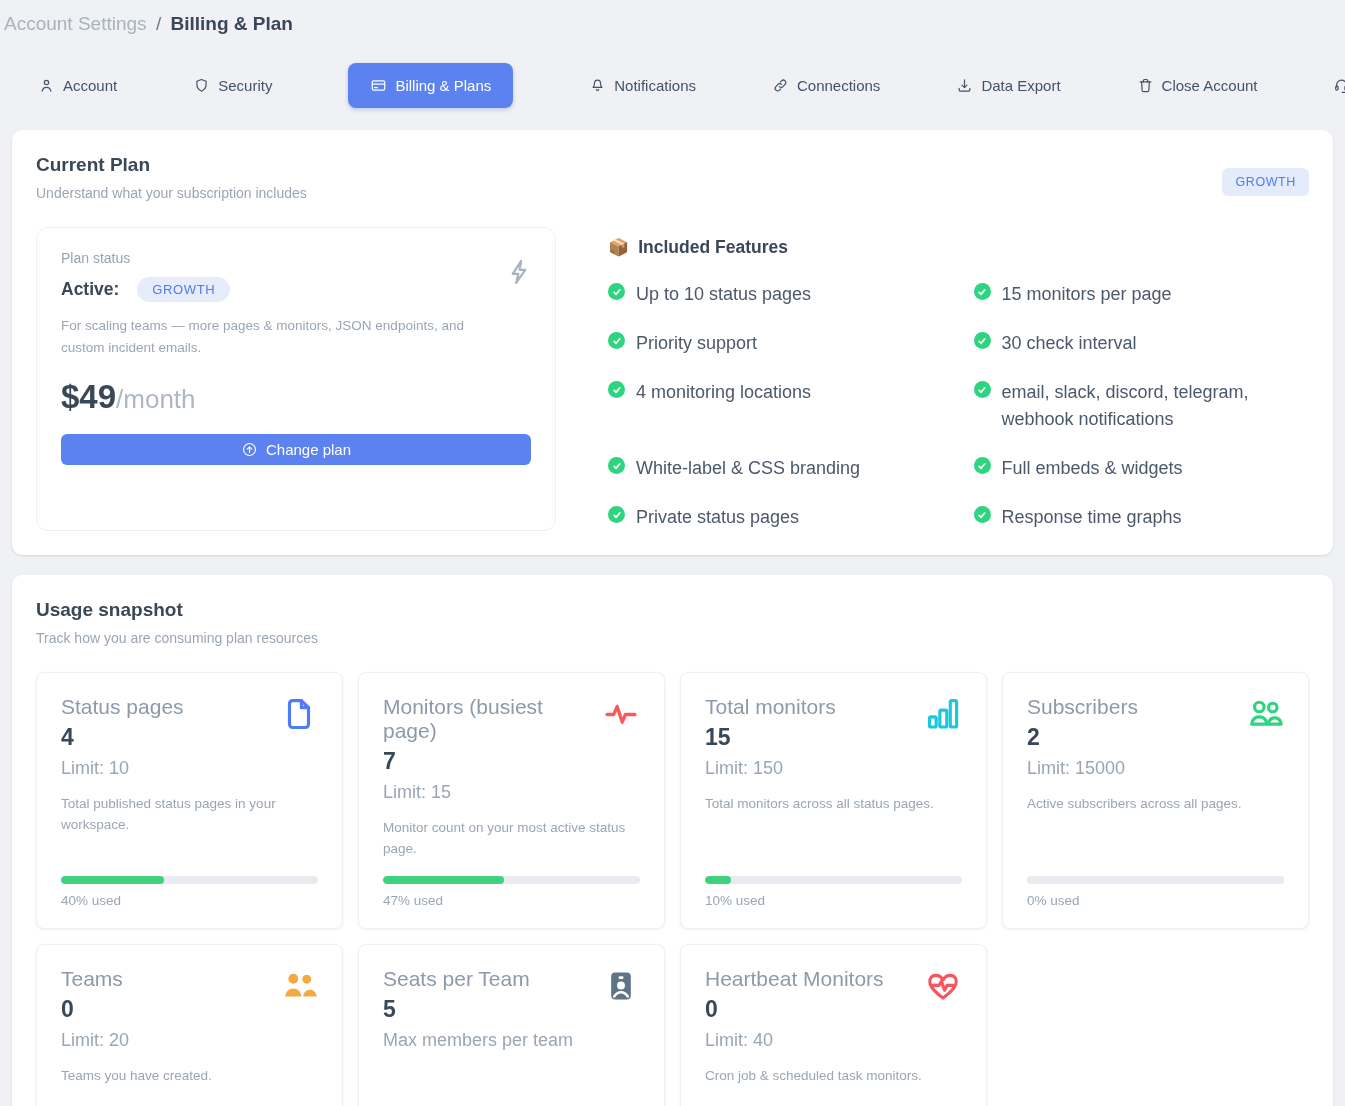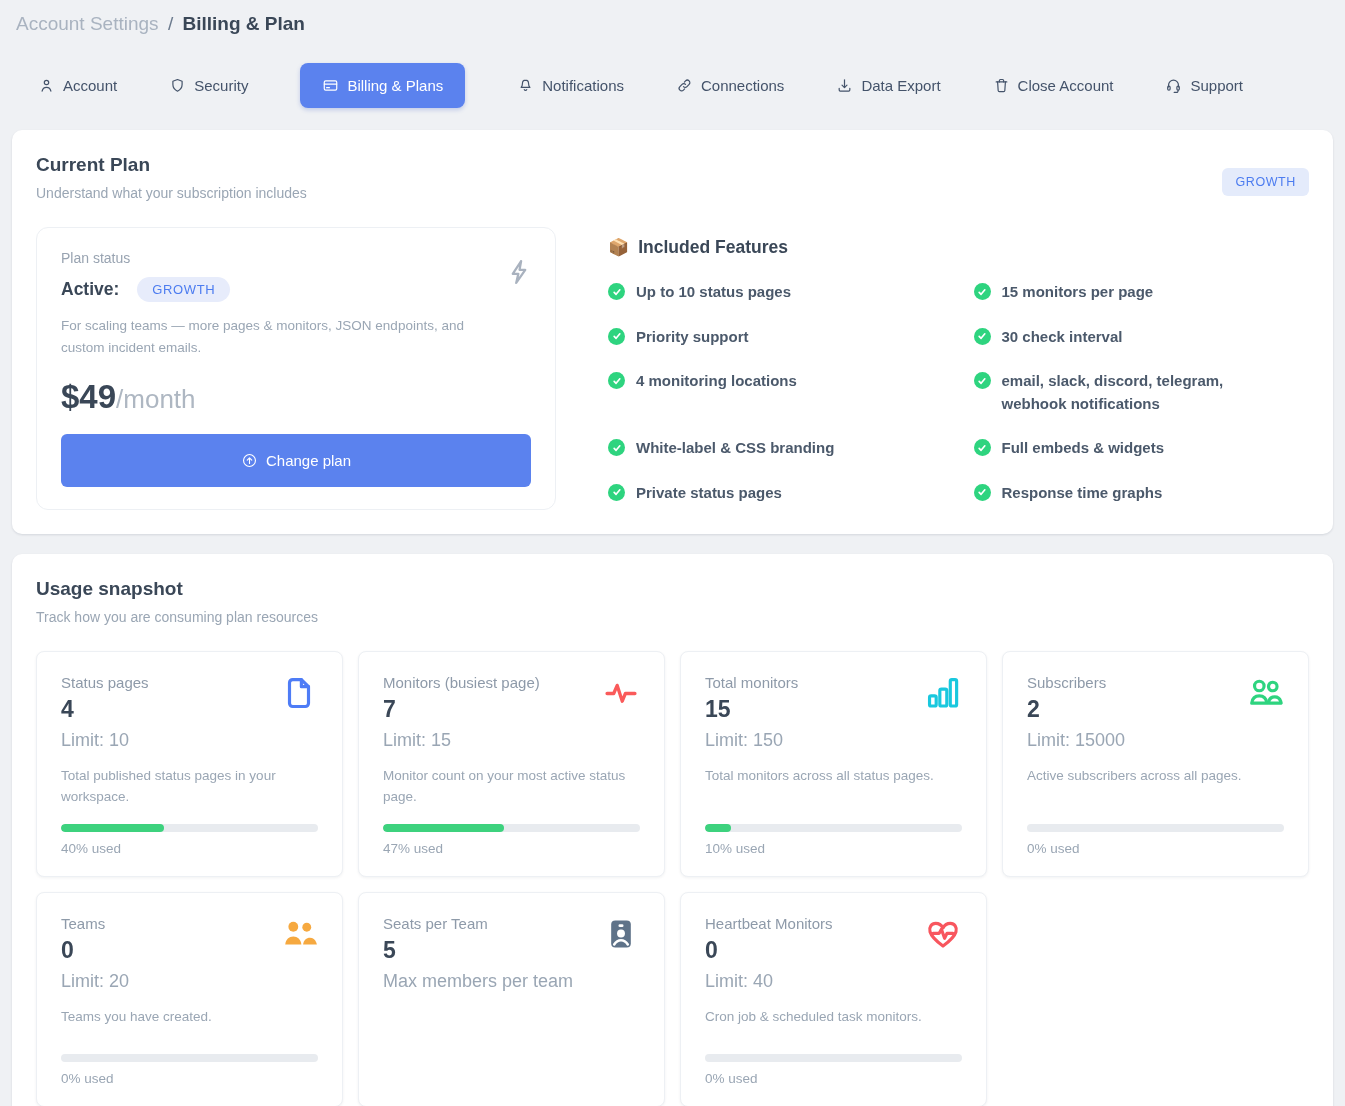--- a/index.html
+++ b/index.html
@@ -4,27 +4,27 @@
 <style>
   * { box-sizing: border-box; }
   html,body { margin:0; padding:0; }
   body {
     width:1345px; height:1106px; overflow:hidden;
     background:#eff1f4;
     font-family:"Liberation Sans", sans-serif;
     color:#3d4a5c;
   }
   
-  .breadcrumb { padding:13px 16px 4px; font-size:19px; font-weight:700; }
+  .breadcrumb { padding:13px 4px 4px; font-size:19px; font-weight:700; }
   .crumb-muted { color:#a9b3c0; font-weight:400; }
   .crumb-sep { color:#6b7a8d; font-weight:400; padding:0 4px; }
   .crumb-dark { color:#3a4757; }
 
   
-  .tabs { display:flex; align-items:center; gap:52px; padding:24px 24px 16px 38px; }
+  .tabs { display:flex; align-items:center; gap:76px; padding:24px 24px 16px 38px; }
   .tab {
     display:flex; align-items:center; gap:8px; background:none; border:none;
     font-size:15px; color:#44536a; cursor:pointer; padding:0; font-family:inherit; white-space:nowrap;
   }
   .tab .tab-icon { display:flex; }
   .tab .tab-icon svg { width:17px; height:17px; display:block; }
   .tab.active {
     background:#5b82ee; color:#fff; border-radius:8px; padding:14px 22px;
     box-shadow:0 2px 4px rgba(60,90,200,.25);
   }
@@ -53,45 +53,45 @@
   .bolt-icon svg { width:32px; height:36px; }
   .status-label { font-size:14px; color:#98a3b1; }
   .status-line { margin-top:11px; display:flex; align-items:center; gap:18px; font-size:17.5px; font-weight:700; color:#3a4757; }
   .plan-pill { background:#e7ecfb; color:#4c7cf0; font-size:13px; font-weight:400; padding:5px 15px; border-radius:999px; letter-spacing:.6px; }
   .status-desc { margin-top:13px; font-size:13.5px; color:#9aa6b4; line-height:1.6; max-width:430px; }
   .price-line { margin-top:20px; }
   .price { font-size:33px; font-weight:700; color:#3a4757; }
   .period { font-size:26px; color:#aeb7c2; font-weight:400; }
   .change-btn {
     margin-top:18px; width:100%; background:#5b82ee; border:none; color:#fff;
-    font-size:15px; padding:18px 0; border-radius:6px; cursor:pointer; font-family:inherit;
+    font-size:15px; padding:7px 0; border-radius:6px; cursor:pointer; font-family:inherit;
     display:flex; align-items:center; justify-content:center; gap:8px;
   }
   .change-btn svg { width:17px; height:17px; }
 
   
   .features { flex:1; padding-left:52px; padding-top:10px; }
   .features-head { font-size:17.5px; font-weight:700; color:#3a4757; display:flex; align-items:center; gap:9px; }
   .features-head .emoji { font-size:17px; }
   .features-grid { margin-top:23px; display:grid; grid-template-columns:1fr 1fr; column-gap:30px; row-gap:22px; align-items:start; }
-  .feature { display:flex; gap:11px; font-size:15px; color:#4b596b; line-height:1.5; align-items:flex-start; max-width:310px;font-weight:bold; }
+  .feature { display:flex; gap:11px; font-size:18px; color:#4b596b; line-height:1.5; align-items:flex-start; max-width:310px; }
   .check {
     width:17px; height:17px; flex-shrink:0; background:#2ed47f; border-radius:50%;
     display:flex; align-items:center; justify-content:center; margin-top:2px;
   }
   .check svg { width:10px; height:10px; display:block; }
 
   
   .usage-grid { margin-top:26px; display:grid; grid-template-columns:repeat(4,1fr); gap:15px; }
   .ucard {
     border:1px solid #edf0f4; border-radius:8px; padding:22px 24px 20px;
     box-shadow:0 1px 3px rgba(20,30,50,.06); display:flex; flex-direction:column; min-height:215px; background:#fff;
   }
   .ucard-top { display:flex; justify-content:space-between; align-items:flex-start; }
-  .ucard-title { font-size:15px; color:#8e9aa9; }
+  .ucard-title { font-size:21px; color:#8e9aa9; }
   .ucard-value { font-size:23px; font-weight:700; color:#3a4757; margin-top:5px; }
   .ucard-limit { font-size:18px; color:#9aa6b4; margin-top:7px; }
   .ucard-icon svg { width:38px; height:38px; display:block; }
   .ucard-desc { font-size:13.5px; color:#9aa6b4; margin-top:15px; line-height:1.55; }
   .progress-wrap { margin-top:auto; padding-top:16px; }
   .track { height:8px; background:#e8ebef; border-radius:99px; overflow:hidden; }
   .fill { height:100%; background:#3dd27e; border-radius:99px; }
   .pct { font-size:13.5px; color:#9aa6b4; margin-top:9px; }
 </style>
 </head>

